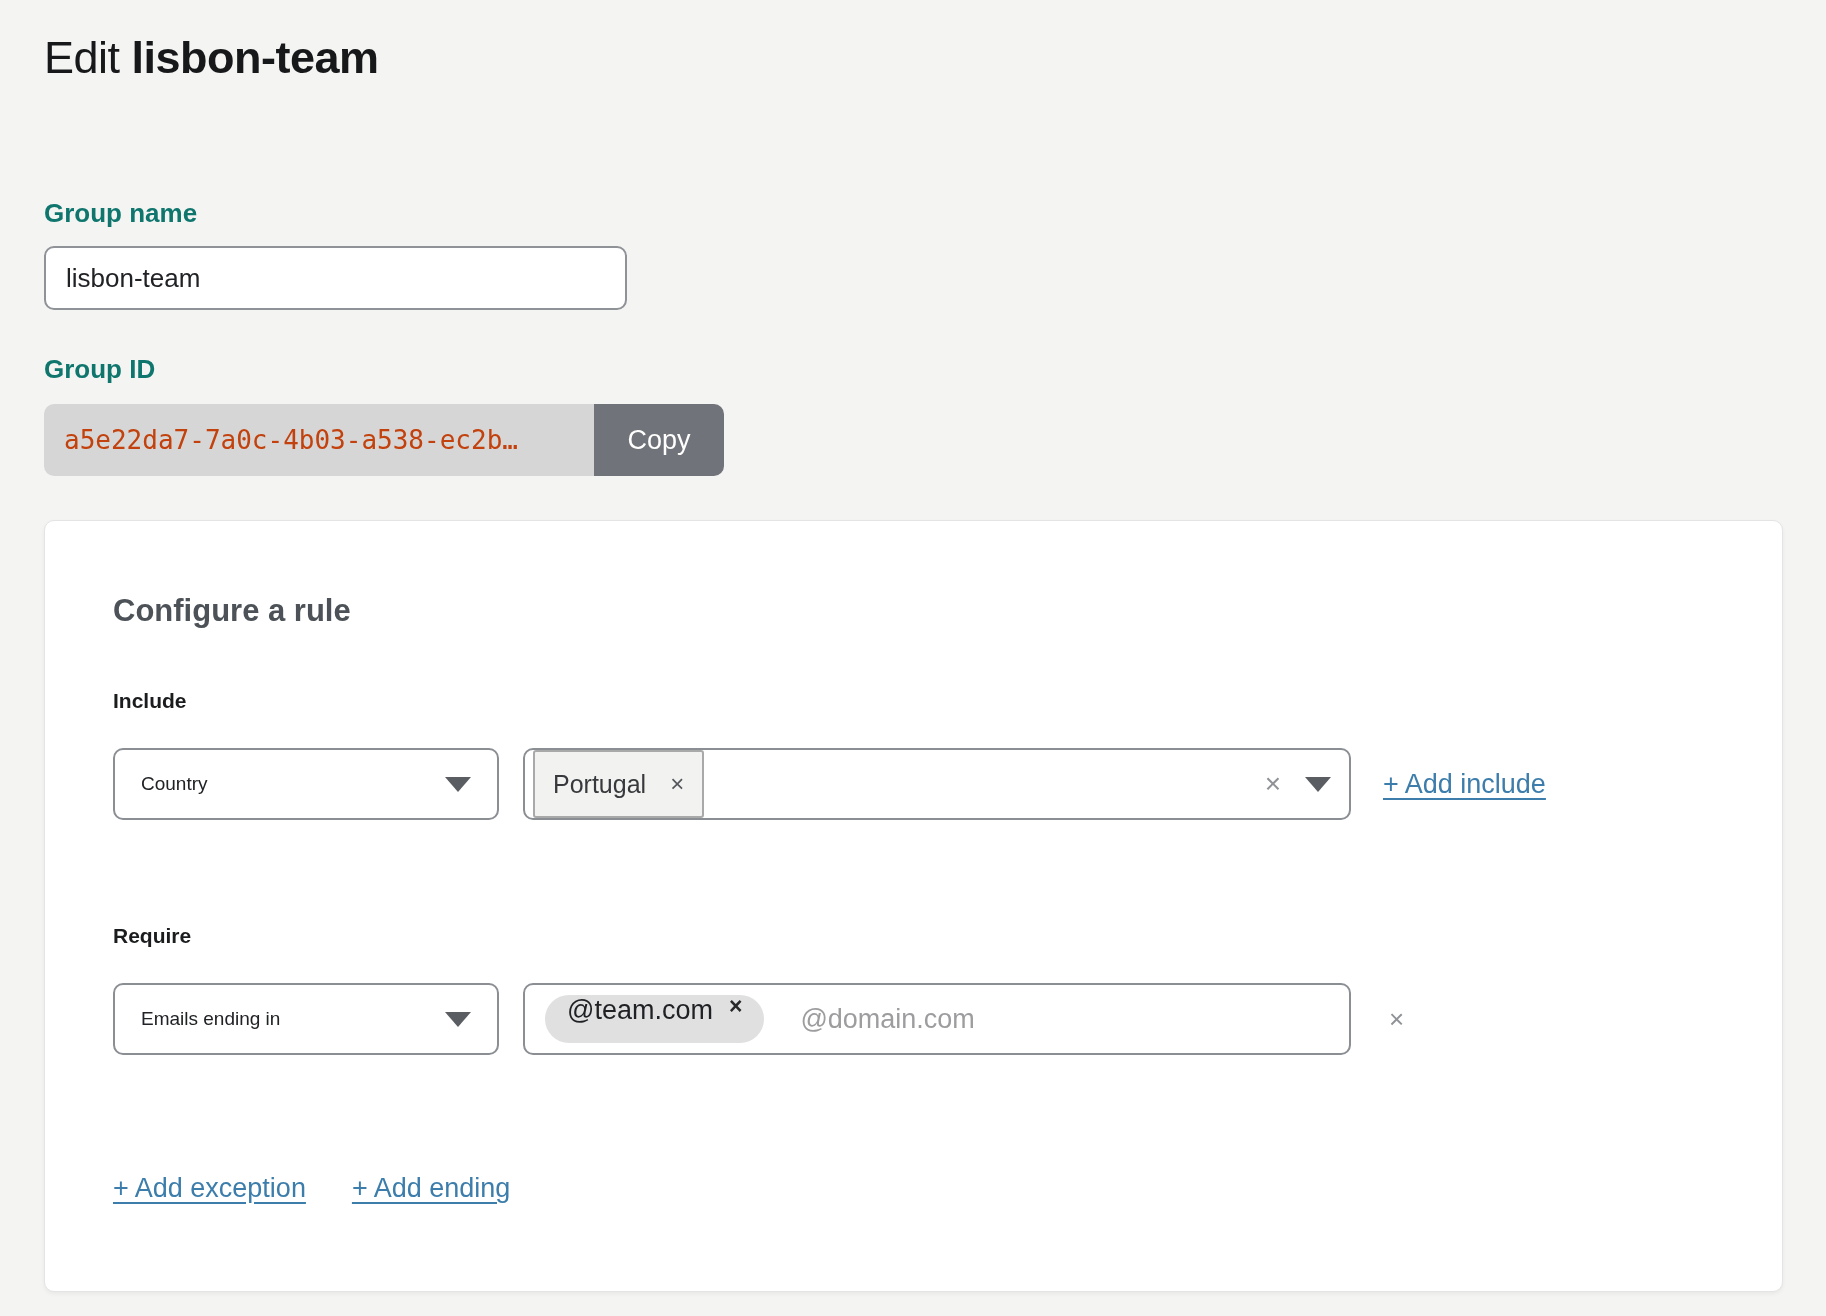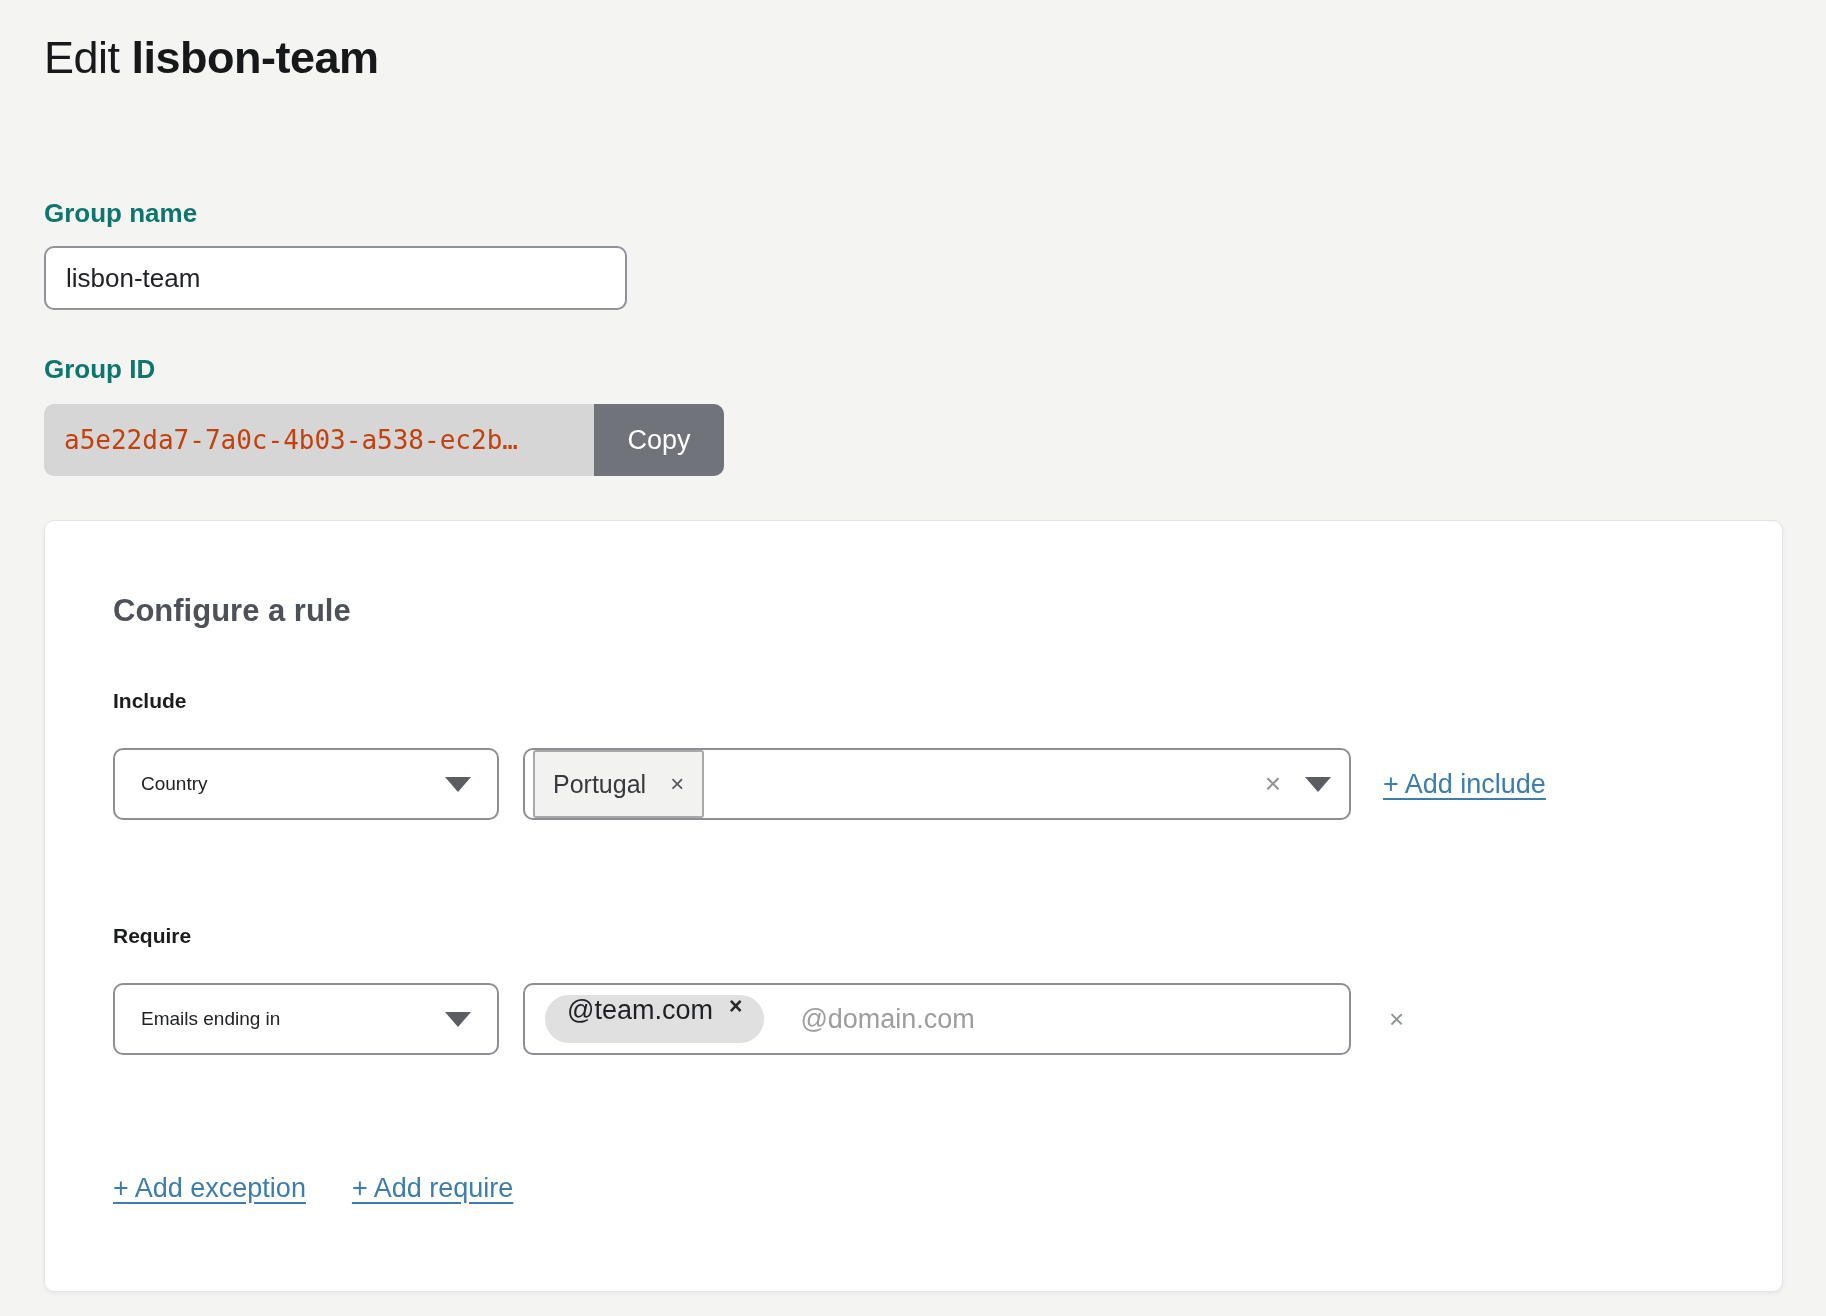--- a/index.html
+++ b/index.html
@@ -145,17 +145,17 @@
           <span>@team.com</span>
           <span class="tag-x-bold">×</span>
         </span>
         <input class="domain-input" type="text" placeholder="@domain.com" style="">
       </div>
       <span class="remove-x">×</span>
     </div>
 
     <div class="links-row">
       <a class="add-link">+ Add exception</a>
-      <a class="add-link">+ Add require</a>
+      <a class="add-link">+ Add ending</a>
     </div>
   </div>
 
 </div>
 
 </body></html>

